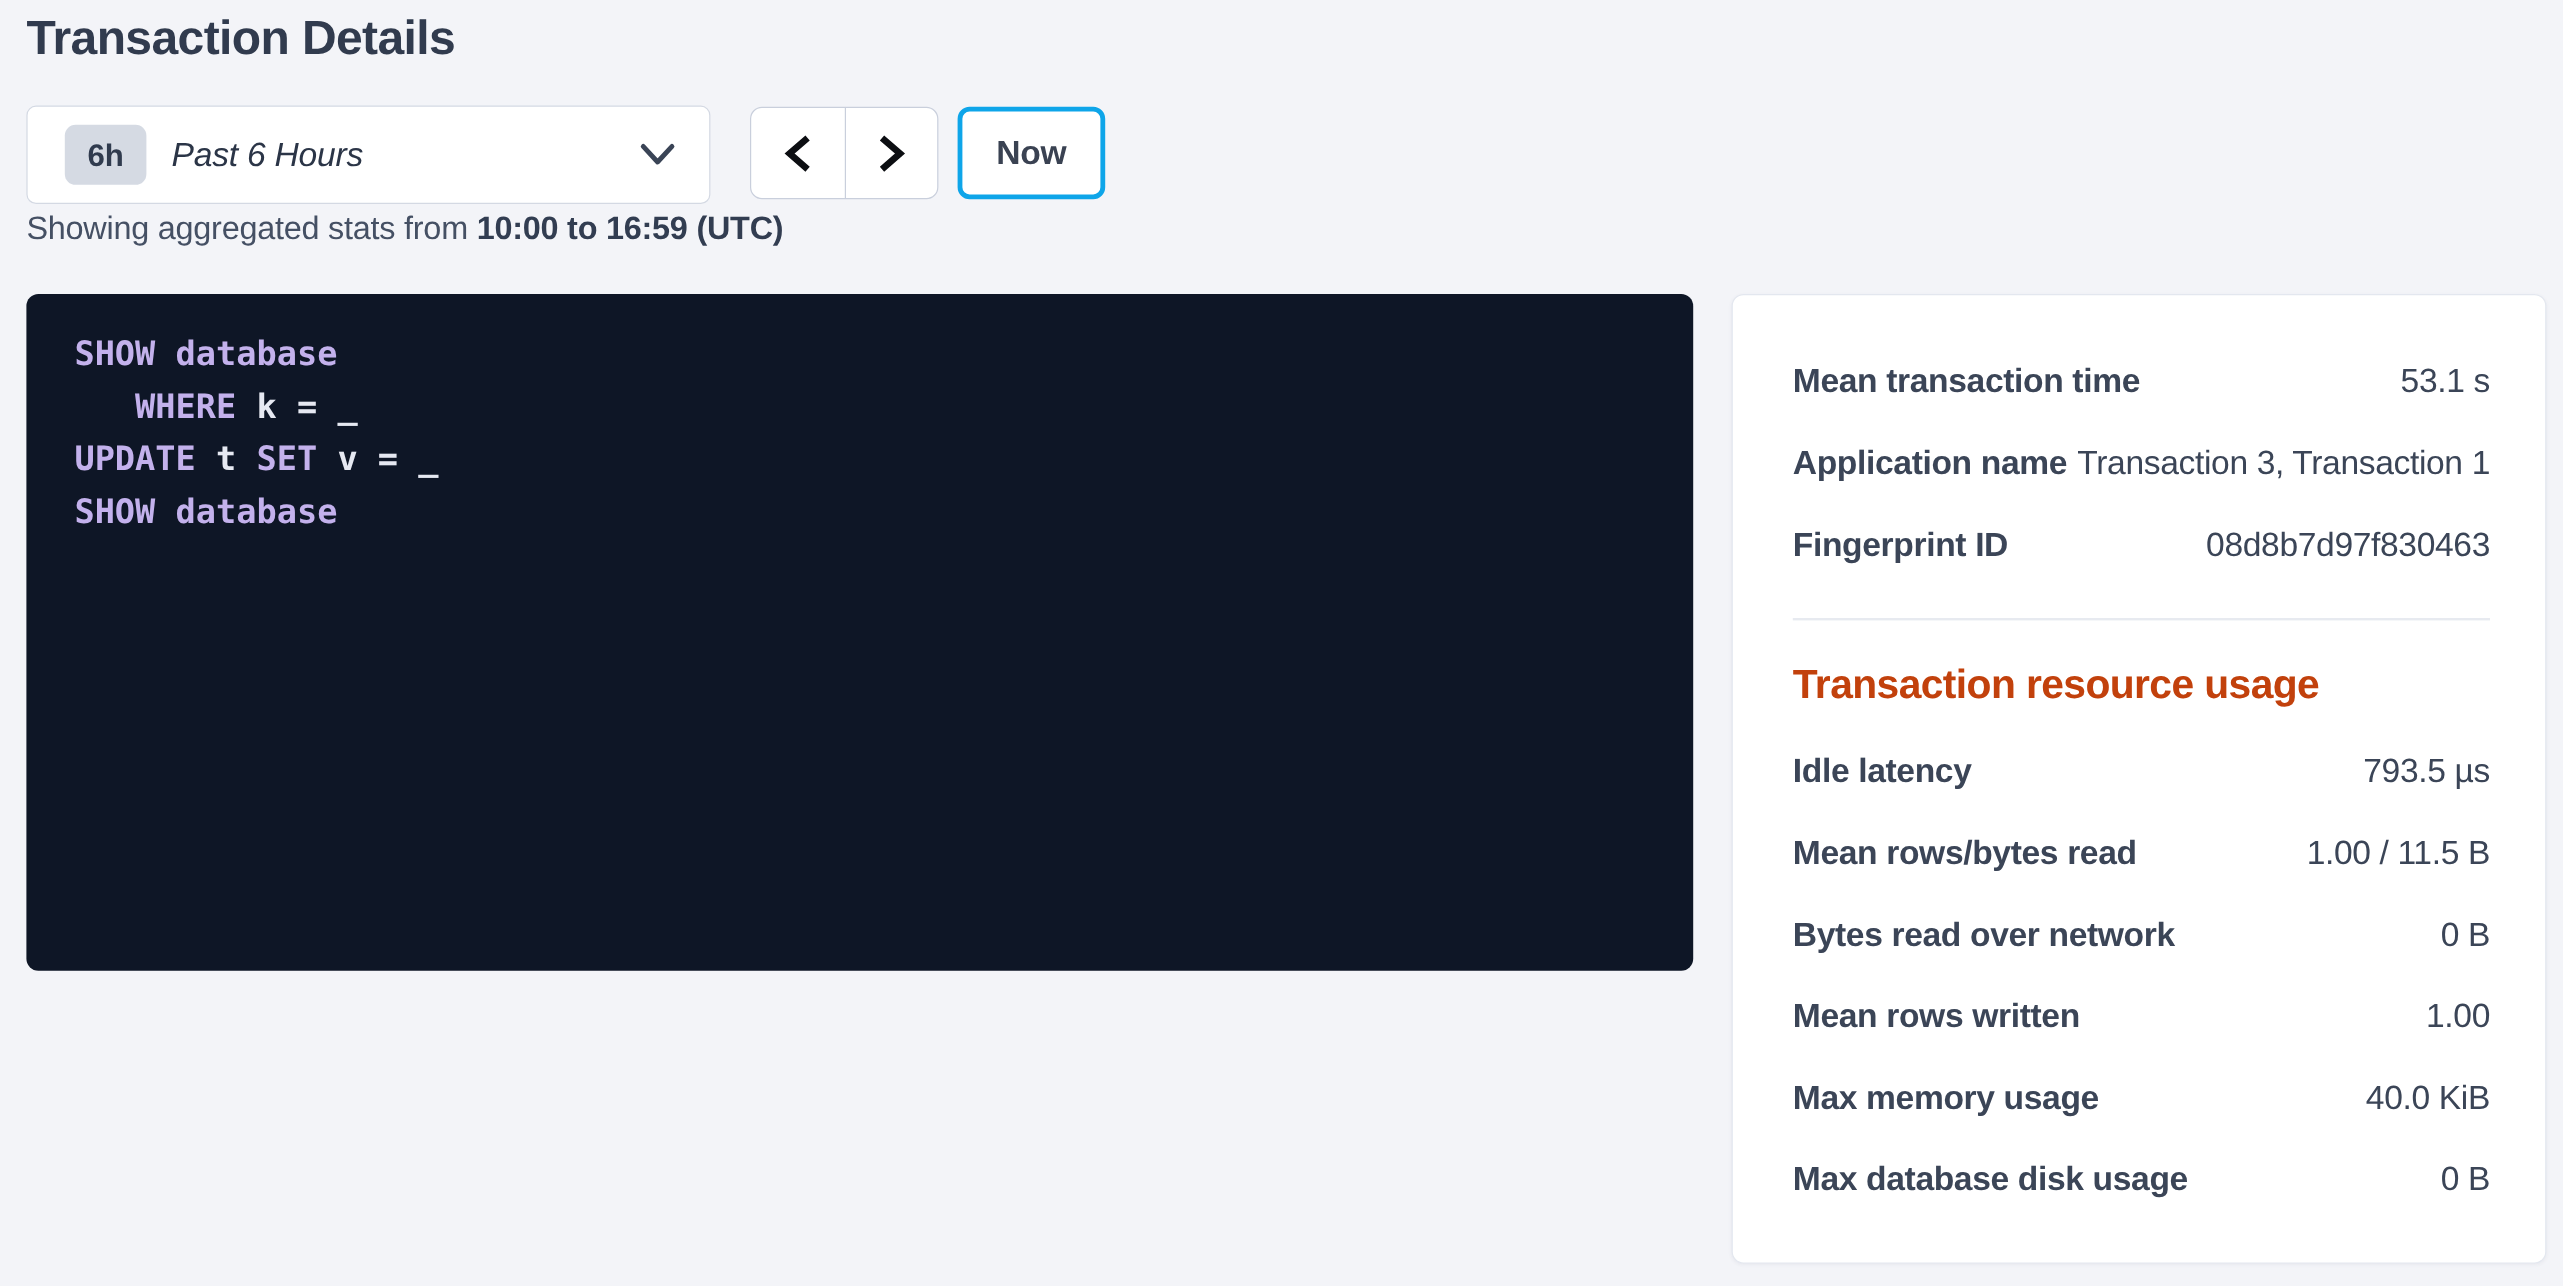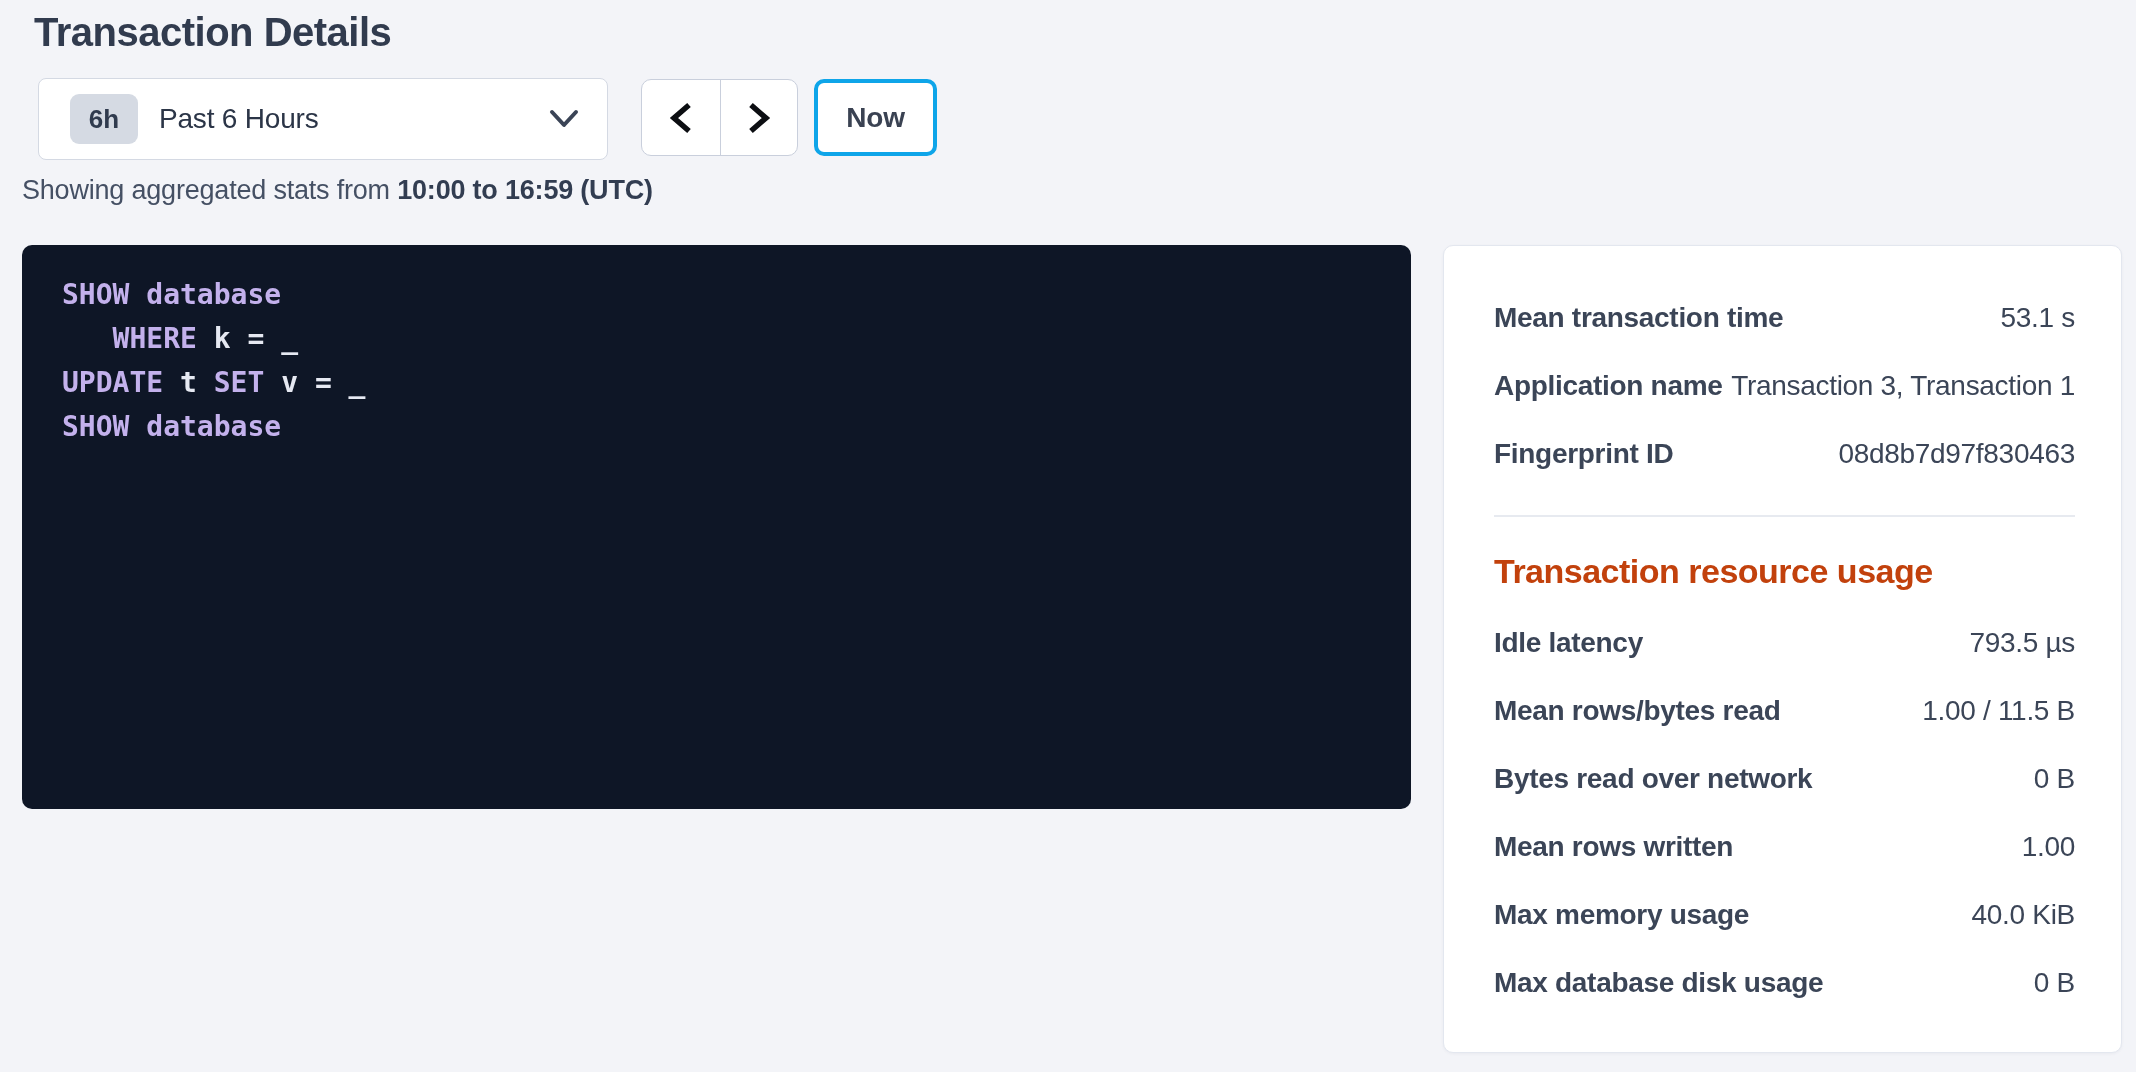--- a/index.html
+++ b/index.html
@@ -19,40 +19,40 @@
   body{
     width:2136px;height:1072px;
     background:var(--page-bg);
     font-family:"Liberation Sans",sans-serif;
     color:var(--text-dark);
     overflow:hidden;
   }
   .page{position:relative;width:2136px;height:1072px;}
 
   .page-title{
-    position:absolute;left:34px;top:6px;margin:0;
+    position:absolute;left:22px;top:6px;margin:0;
     font-size:40px;line-height:52px;font-weight:700;
     letter-spacing:-0.5px;color:var(--text-dark);
   }
 
   
-  .controls{position:absolute;left:22px;top:78px;width:1000px;height:82px;margin-left:16px;}
+  .controls{position:absolute;left:22px;top:88px;width:1000px;height:82px;}
   .range-select{
     position:absolute;left:0;top:0;width:570px;height:82px;
     background:var(--card-bg);
     border:1px solid #d4d9e3;border-radius:8px;
     display:flex;align-items:center;cursor:pointer;
   }
   .range-badge{
     margin-left:31px;min-width:68px;height:50px;padding:0 12px;
     background:#d5dae3;border-radius:9px;
     display:flex;align-items:center;justify-content:center;
     font-size:26px;font-weight:700;color:#303b4e;
   }
-  .range-label{margin-left:21px;font-size:28px;color:#2b3547;letter-spacing:-0.2px;}
+  .range-label{margin-left:21px;font-size:28px;color:#2b3547;letter-spacing:-0.2px;font-style:italic;}
   .select-chevron{position:absolute;right:26px;top:50%;transform:translateY(-50%);}
 
   .arrow-group{
     position:absolute;left:603px;top:1px;width:157px;height:77px;
     background:var(--card-bg);
     border:1px solid #c9cfdc;border-radius:10px;
     display:flex;overflow:hidden;
   }
   .arrow-btn{
     flex:1 1 50%;border:none;background:transparent;margin:0;padding:0;

